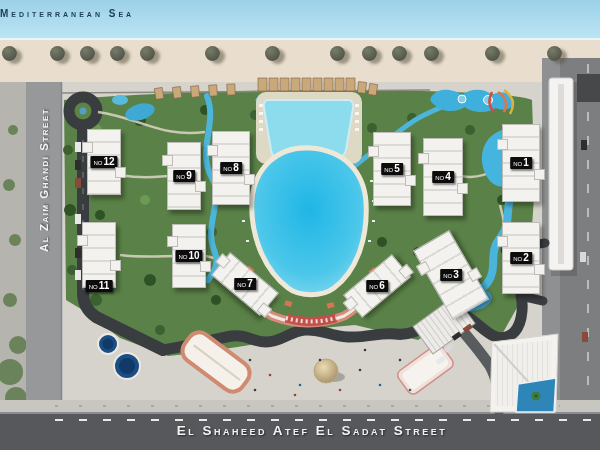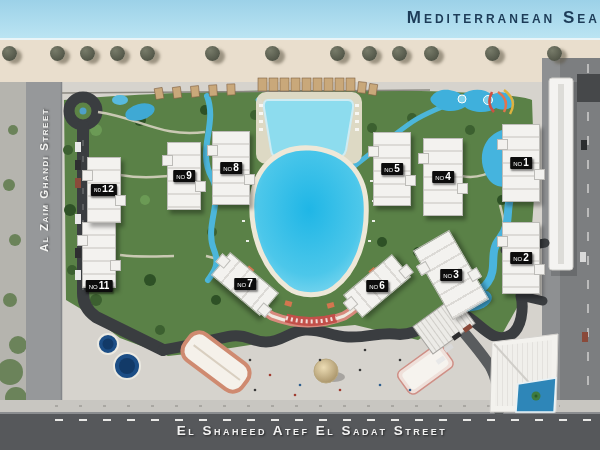--- a/index.html
+++ b/index.html
@@ -1,22 +1,22 @@
 <!DOCTYPE html>
 <html><head>
 <meta charset="utf-8">
 <style>
   html,body{margin:0;padding:0;background:#222;}
   .stage{position:relative;width:600px;height:450px;overflow:hidden;
          font-family:"Liberation Sans", sans-serif;background:#d6d3cd;}
   .stage svg{position:absolute;left:0;top:0;}
   .overlay{position:absolute;left:0;top:0;width:600px;height:450px;pointer-events:none;}
 
-  .sea-label{position:absolute;left:0;right:0;top:8px;text-align:right;
-    color:#1d3c58;font-size:17px;font-weight:bold;letter-spacing:3px;
+  .sea-label{position:absolute;left:0;right:0;top:8px;text-align:left;
+    color:#1d3c58;font-size:10px;font-weight:bold;letter-spacing:3px;
     font-variant:small-caps;text-transform:none;}
   .bottom-street-label{position:absolute;left:16px;right:0;top:423px;text-align:center;
     color:#f2f2f2;font-size:13.5px;font-weight:bold;letter-spacing:2.5px;
     font-variant:small-caps;text-shadow:1px 1px 2px rgba(0,0,0,.6);padding-left:8px;}
   .left-street-label{position:absolute;left:44px;top:252px;width:0;height:0;}
   .left-street-label span{display:block;white-space:nowrap;
     transform:translate(-50%,-50%) rotate(-90deg);
     color:#f3f3f1;font-size:11.5px;font-weight:bold;letter-spacing:1.5px;
     font-variant:small-caps;text-shadow:1px 1px 2px rgba(0,0,0,.5);}
 
@@ -360,27 +360,33 @@
           <span class="tag-no">NO</span>
           <span class="tag-num">8</span>
         </span>
   </div>
       <div class="bldg" style="left: 184px; top: 176px; width: 32px; height: 66px; transform: translate(-50%, -50%) rotate(0deg);">
     <span class="tag" style="transform: translate(-50%, -50%) rotate(0deg);">
           <span class="tag-no">NO</span>
           <span class="tag-num">9</span>
         </span>
   </div>
+      <div class="bldg" style="left: 189px; top: 256px; width: 32px; height: 62px; transform: translate(-50%, -50%) rotate(0deg);">
+    <span class="tag" style="transform: translate(-50%, -50%) rotate(0deg);">
+          <span class="tag-no">NO</span>
+          <span class="tag-num">10</span>
+        </span>
+  </div>
       <div class="bldg" style="left: 99px; top: 255px; width: 32px; height: 64px; transform: translate(-50%, -50%) rotate(0deg);">
     <span class="tag" style="transform: translate(-50%, -50%) rotate(0deg); margin-top: 31px;">
           <span class="tag-no">NO</span>
           <span class="tag-num">11</span>
         </span>
   </div>
-      <div class="bldg" style="left: 104px; top: 190px; width: 32px; height: 64px; transform: translate(-50%, -50%) rotate(0deg); font-family: Liberation Mono, monospace;">
+      <div class="bldg" style="left: 104px; top: 162px; width: 32px; height: 64px; transform: translate(-50%, -50%) rotate(0deg);">
     <span class="tag" style="transform: translate(-50%, -50%) rotate(0deg);">
           <span class="tag-no">NO</span>
           <span class="tag-num">12</span>
         </span>
   </div>
     </div>
 
 <div class="sea-label">Mediterranean Sea</div>
 <div class="left-street-label">
   <span>Al Zaim Ghandi Street</span>

